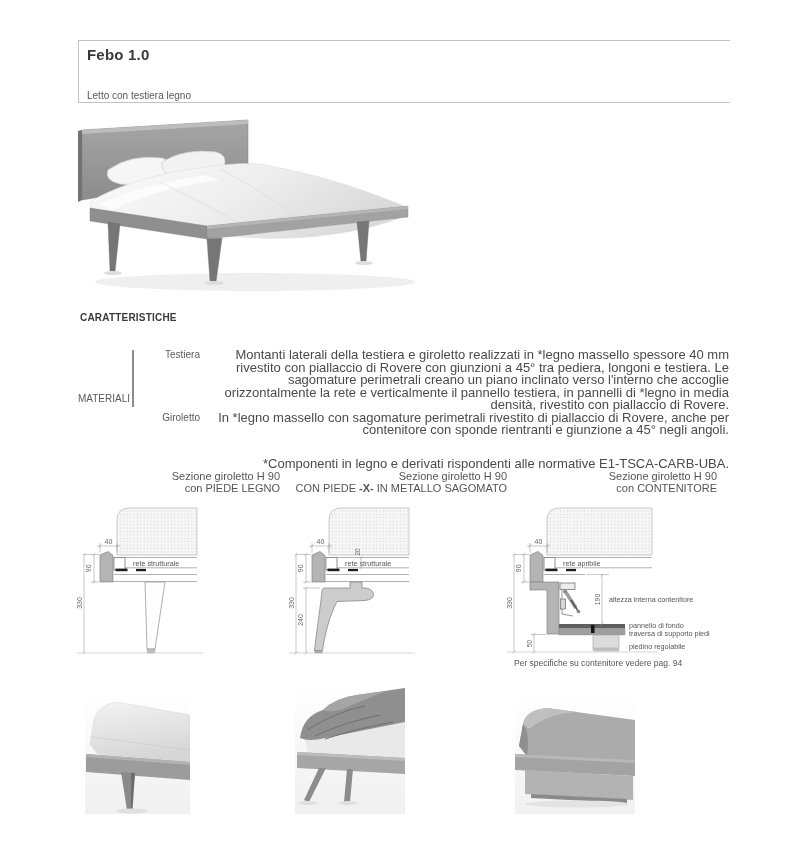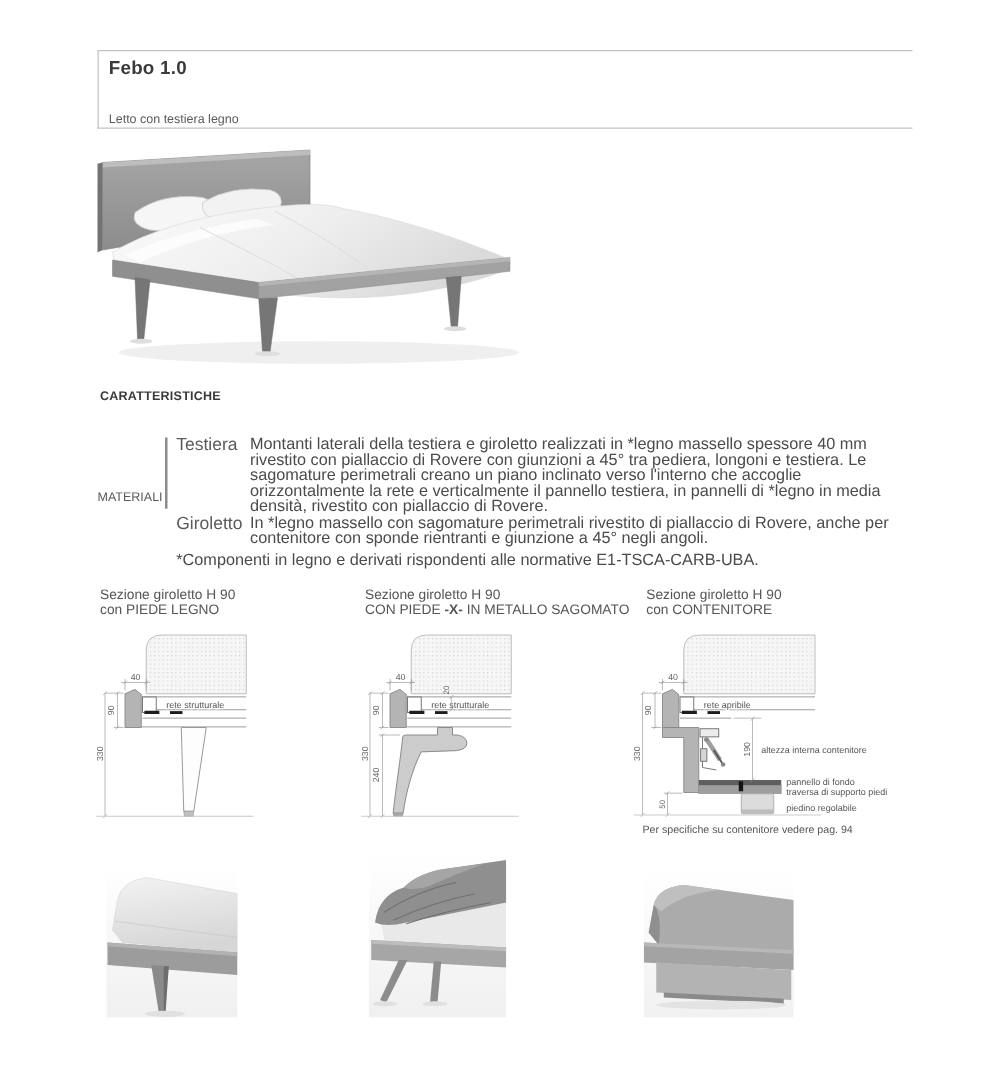--- a/index.html
+++ b/index.html
@@ -1,34 +1,34 @@
 <!DOCTYPE html>
 <html><head>
 <meta charset="utf-8">
 <style>
   html,body{margin:0;padding:0;background:#ffffff;}
   .page{position:relative;width:800px;height:863px;background:#fff;overflow:hidden;
-        font-family:"Liberation Sans",sans-serif;-webkit-font-smoothing:antialiased;}
+        font-family:"Liberation Sans",sans-serif;text-align:right;-webkit-font-smoothing:antialiased;}
   .abs{position:absolute;}
 
   
   .title-box{left:78px;top:40px;width:651px;height:61px;
              border-top:1px solid #c3c3c3;border-left:1px solid #c3c3c3;border-bottom:1px solid #c3c3c3;}
   .title{left:8px;top:5px;font-size:15px;font-weight:bold;color:#3a3a3a;letter-spacing:.2px;}
   .subtitle{left:8px;top:49px;font-size:10px;color:#5a5a5a;}
 
   
   .char-heading{left:80px;top:312px;font-size:10px;font-weight:bold;color:#3a3a3a;letter-spacing:.2px;}
   .group-label{left:78px;top:349px;font-size:10px;color:#5a5a5a;margin-top:44px;}
   .mat-divider{left:132px;top:350px;width:2px;height:57px;background:#8c8c8c;}
   .rows{left:141px;top:349px;width:588px;}
   .mat-row{display:flex;}
-  .mat-sub{width:59px;flex:none;font-size:14px;color:#5a5a5a;line-height:12.5px;}
+  .mat-sub{width:59px;flex:none;font-size:10px;color:#5a5a5a;line-height:12.5px;}
   .mat-text{flex:1;font-size:13px;line-height:12.5px;color:#4b4b4b;}
-  .footnote-row{margin-top:5px;flex-direction:column;}
+  .footnote-row{margin-top:21px;flex-direction:column;}
 
   
   .sec-title{font-size:11px;line-height:11.5px;color:#555;}
   .st1{left:80px;top:471px;width:200px;}
   .st2{left:292px;top:471px;width:215px;}
   .st3{left:517px;top:471px;width:200px;}
 
   .note{left:514px;top:658px;font-size:8.5px;color:#555;}
 
   svg text{font-family:"Liberation Sans",sans-serif;}

